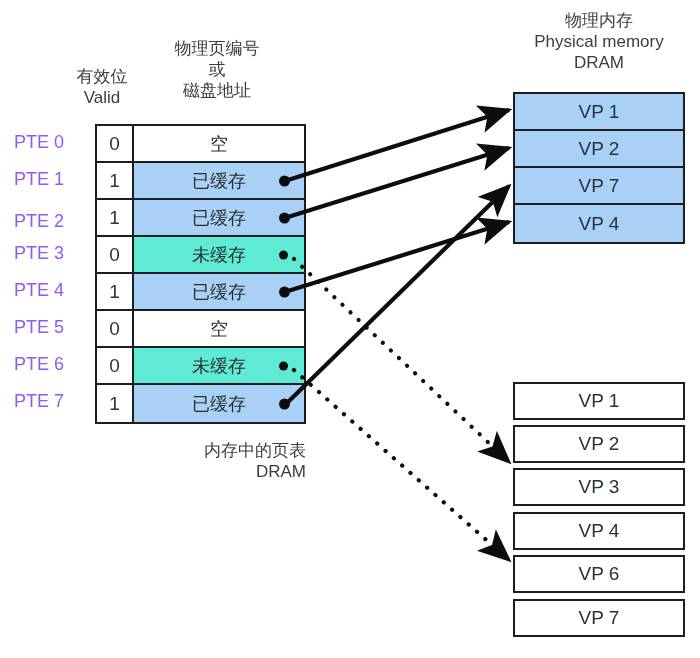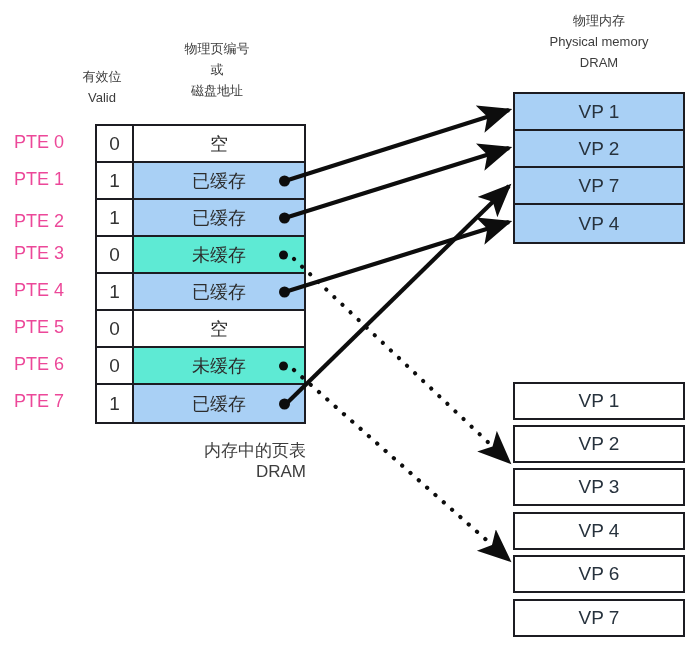--- a/index.html
+++ b/index.html
@@ -19,21 +19,21 @@
     position: absolute;
     left: 0; top: 0;
     width: 700px;
     height: 658px;
   }
   .abs { position: absolute; }
 
   
   .hdr {
     text-align: center;
-    font-size: 13px;
+    font-size: 17px;
     line-height: 21px;
     color: #3d3d3d;
     white-space: nowrap;
   }
   .hdr-line { display: block; }
 
   
   #page-table-wrap {
     left: 95px;
     top: 124px;
@@ -85,21 +85,21 @@
   }
   .pt-dot.small { width: 9px; height: 9px; right: 16px; }
 
   
   .pte-label {
     position: absolute;
     left: 14px;
     width: 76px;
     text-align: left;
     font-size: 18px;
-    color: #ec4899;
+    color: #8b5cf6;
     height: 37px;
     line-height: 37px;
   }
 
   
   #phys-box {
     left: 513px;
     top: 92px;
     width: 172px;
     border: 2px solid #1c1c22;

